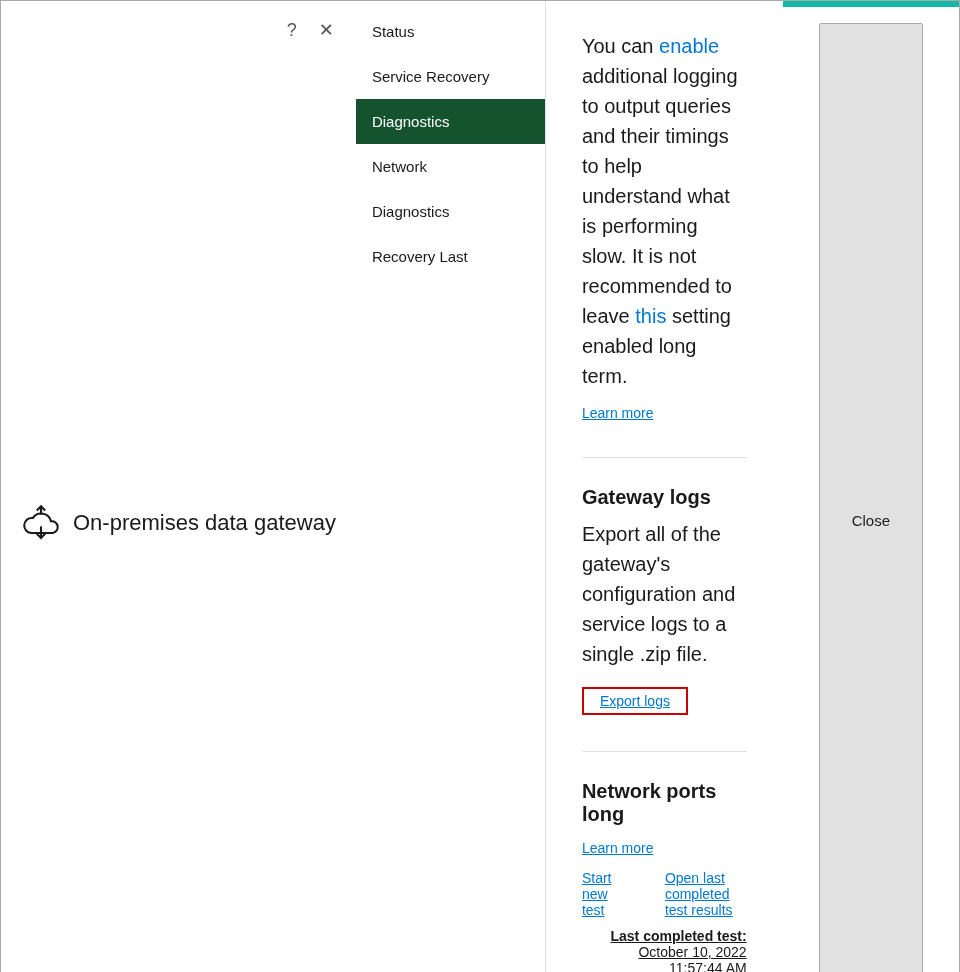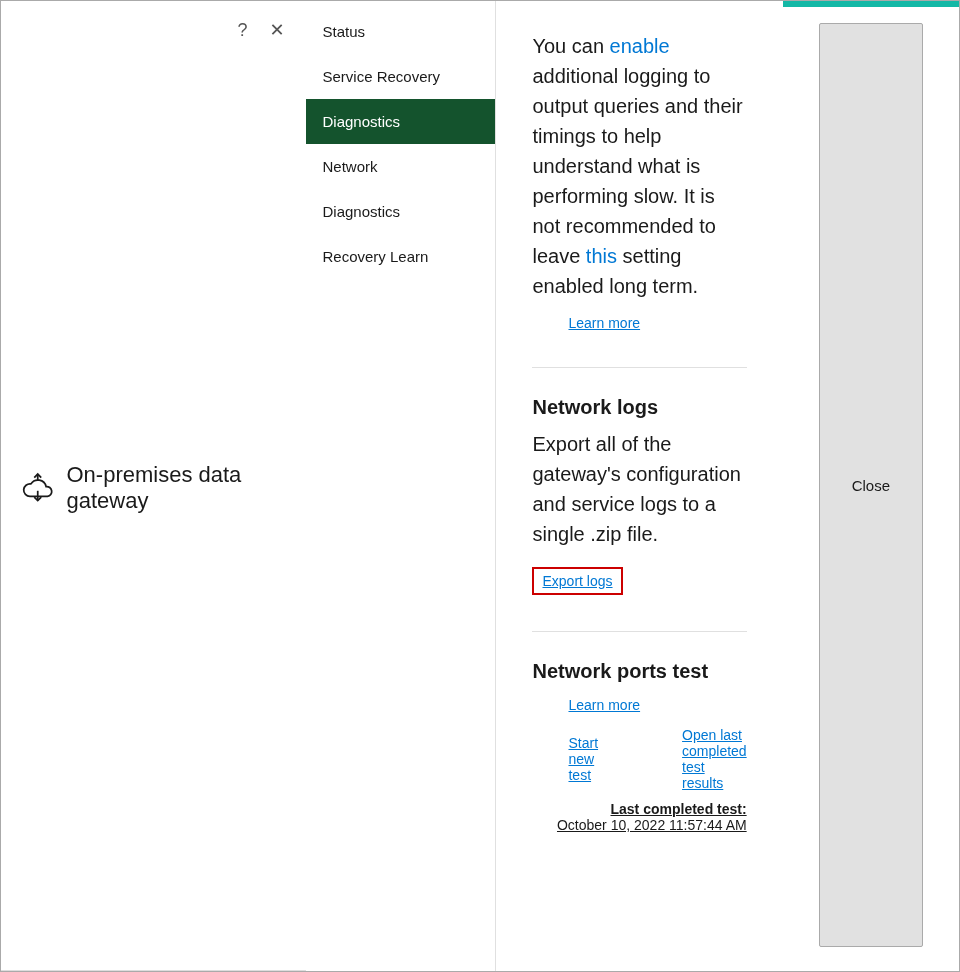--- a/index.html
+++ b/index.html
@@ -98,21 +98,20 @@
       line-height: 1.5;
       margin-bottom: 10px;
     }
     .learn-more-link {
       color: #0078d4;
       text-decoration: underline;
       cursor: pointer;
       font-size: 14px;
       display: inline-block;
       margin-top: 4px;
-      margin-left: 36px;
     }
     
     .toggle-switch {
       position: relative;
       width: 48px;
       height: 24px;
       flex-shrink: 0;
     }
     .toggle-track {
       width: 48px;
@@ -128,21 +127,21 @@
       background: #fff;
       border-radius: 50%;
       position: absolute;
       top: 1px;
       right: 2px;
     }
     
     .export-logs-wrapper {
       display: inline-block;
       border: 2px solid #c00;
-      padding: 4px 8px;
+      padding: 4px 16px;
       margin-top: 8px;
     }
     .export-logs-link {
       color: #0078d4;
       text-decoration: underline;
       cursor: pointer;
       font-size: 14px;
     }
     .divider {
       border: none;
@@ -219,50 +218,50 @@
       <div class="sidebar-item active">
         <span>Diagnostics</span>
       </div>
       <div class="sidebar-item">
         <span>Network</span>
       </div>
       <div class="sidebar-item">
         <span>Diagnostics</span>
       </div>
       <div class="sidebar-item">
-        <span>Recovery Learn</span>
+        <span>Recovery Last</span>
       </div>
     </div>
 
     <div class="content-area">
 
       <div class="section">
         <p class="section-desc">
           You can <span class="highlight-word">enable</span> additional logging to output queries and their timings to help understand what is performing slow. It is not recommended to leave <span class="highlight-word">this</span> setting enabled long term.
         </p>
         <a class="learn-more-link">Learn more</a>
       </div>
 
       <hr class="divider">
 
       <div class="section">
         <div class="section-header">
-          <span class="section-title">Network logs</span>
+          <span class="section-title">Gateway logs</span>
         </div>
         <p class="section-desc">Export all of the gateway's configuration and service logs to a single .zip file.</p>
         <div class="export-logs-wrapper">
           <a class="export-logs-link">Export logs</a>
         </div>
       </div>
 
       <hr class="divider">
 
       <div class="section">
         <div class="section-header">
-          <span class="section-title">Network ports test</span>
+          <span class="section-title">Network ports long</span>
         </div>
         <a class="learn-more-link">Learn more</a>
         <div class="network-test-actions">
           <a class="learn-more-link">Start new test</a>
           <a class="learn-more-link">Open last completed test results</a>
         </div>
         <div class="test-result-info">
           <div>
             <span class="label">Last completed test:</span>
           </div>

